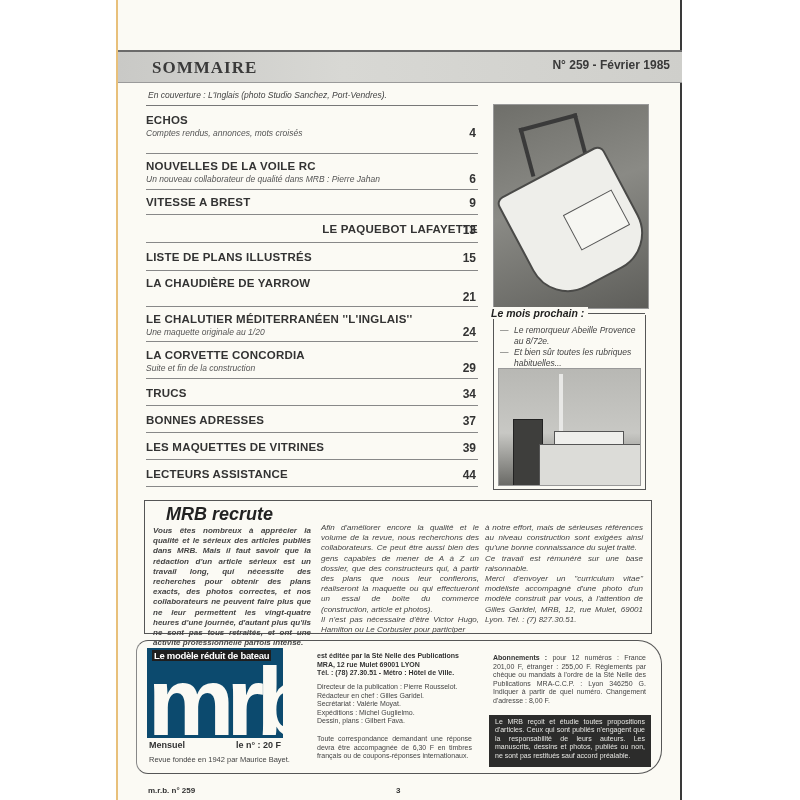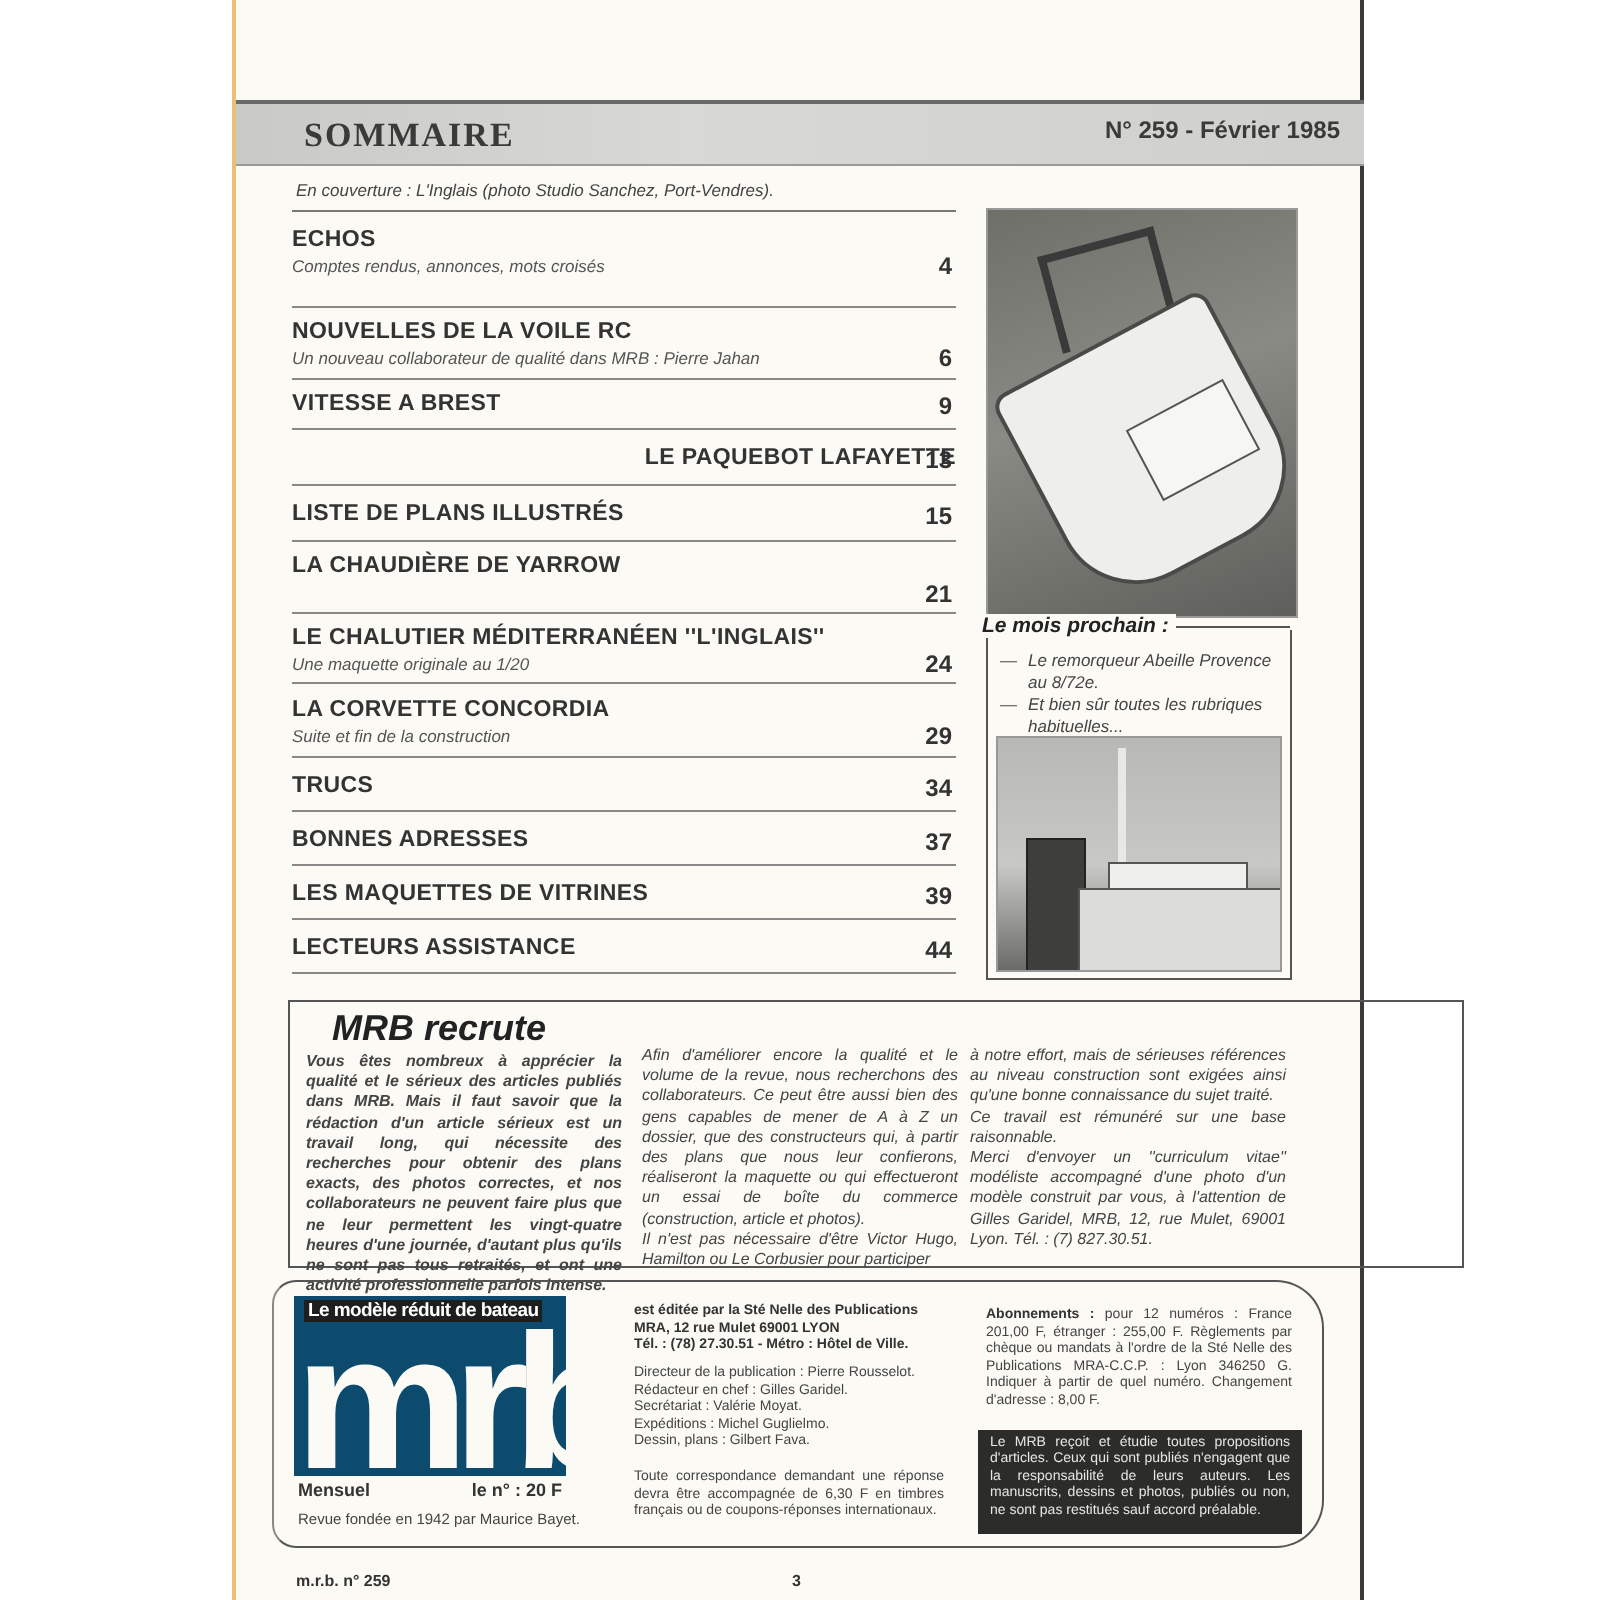--- a/index.html
+++ b/index.html
@@ -71,21 +71,21 @@
     .next-list { position: absolute; left: 6px; top: 10px; width: 142px; list-style: none; }
     .next-list li { position: relative; padding-left: 14px; font-size: 8.5px; font-style: italic; color: #444; line-height: 11px; }
     .next-list li::before { content: "—"; position: absolute; left: 0; }
 
     .tug-mast { position: absolute; left: 60px; top: 5px; width: 4px; height: 70px; background: #e8e8e6; }
     .tug-funnel { position: absolute; left: 14px; top: 50px; width: 30px; height: 75px; background: #3e3e3c; border: 1px solid #222; }
     .tug-body { position: absolute; left: 40px; top: 75px; width: 105px; height: 45px; background: #dcdcd8; border: 1px solid #555; }
     .tug-bridge { position: absolute; left: 55px; top: 62px; width: 70px; height: 18px; background: #efefec; border: 1px solid #555; }
 
     .recrute {
-      position: absolute; left: 26px; top: 500px; width: 588px; height: 134px;
+      position: absolute; left: 26px; top: 500px; width: 508px; height: 134px;
       border: 1.5px solid #555;
     }
     .recrute-title {
       position: absolute; left: 21px; top: 3px;
       font-size: 18px; font-weight: bold; font-style: italic; color: #222;
     }
     .recrute-col {
       position: absolute; top: 25px; width: 158px;
       font-size: 8px; font-style: italic; color: #444; line-height: 10.2px; text-align: justify;
     }

